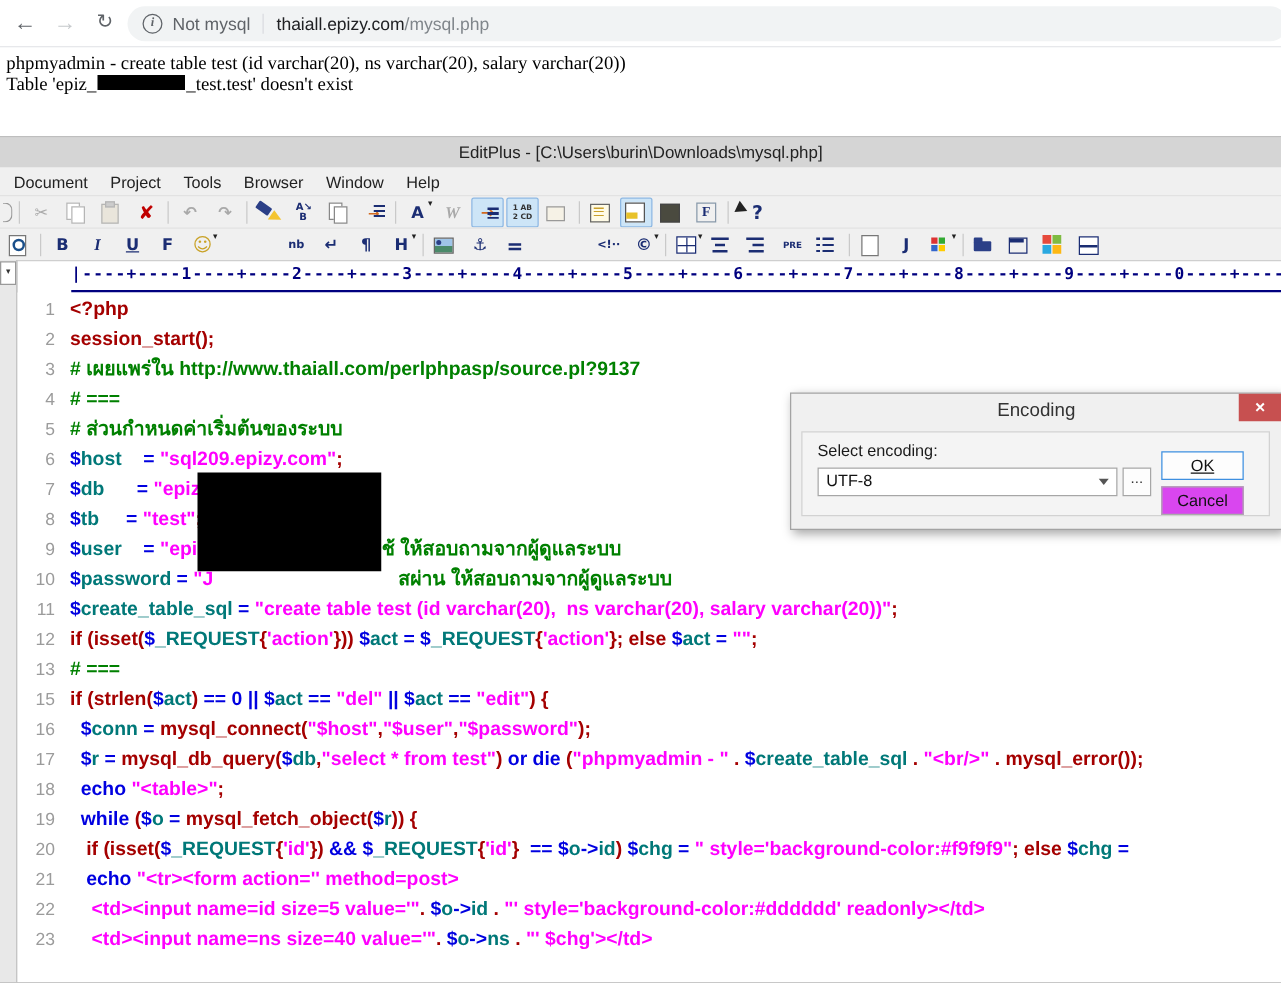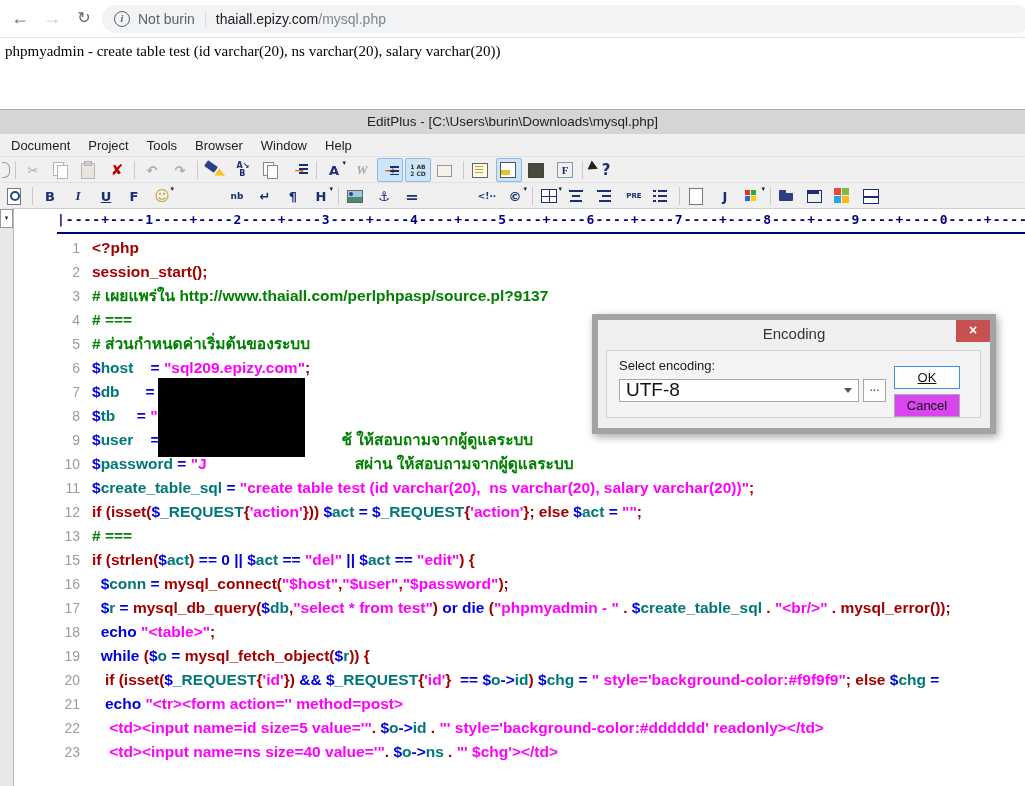--- a/index.html
+++ b/index.html
@@ -112,65 +112,66 @@
       background:linear-gradient(#1b2d73,#1b2d73) 0 50%/100% 2px no-repeat,#fff;}
   
   .rulerbar{position:absolute;top:98px;left:0;right:0;height:26px;background:#fff;border-top:1px solid #cfcfcf;overflow:hidden;}
   .ruler-text{position:absolute;left:57px;top:3px;font:bold 13px "DejaVu Sans Mono",monospace;
               letter-spacing:1px;color:#00007f;white-space:pre;}
   .rulerbar::after{content:"";position:absolute;left:57px;right:0;bottom:1px;height:2px;background:#00007f;}
   .leftstrip{position:absolute;top:98px;left:0;bottom:0;width:13px;background:#e8e8e8;border-right:1px solid #b9b9b9;}
   .minicombo{position:absolute;top:99px;left:0;width:11px;height:17px;background:#fff;border:1px solid #999;
              font-size:7px;line-height:16px;text-align:center;color:#333;}
   .codearea{position:absolute;top:124px;left:14px;right:0;bottom:0;background:#fff;overflow:hidden;padding-top:2px;}
-  .cline{height:24px;white-space:pre;font:bold 15.5px "Liberation Sans",sans-serif;line-height:24px;padding-left:36px;}
+  .cline{height:24px;white-space:pre;font:bold 15.5px "Liberation Sans",sans-serif;line-height:24px;}
   .lnum{display:inline-block;width:30px;margin-right:12px;text-align:right;color:#9b9b9b;
         font:14px "Liberation Sans",sans-serif;}
   .sp{display:inline-block;}
   .sg-p{color:#000;} .sg-k{color:#0000e0;} .sg-v{color:#007878;}
   .sg-s{color:#ff00ff;} .sg-f{color:#a40000;} .sg-c{color:#008000;}
   .redact-block{position:absolute;left:158px;top:268px;width:147px;height:79px;background:#000;z-index:40;}
   
-  .dialog{position:absolute;left:592px;top:204px;width:392px;height:108px;background:#f0f0f0;
-          border:6px solid #a3a3a3;box-shadow:2px 3px 8px rgba(0,0,0,.35);z-index:60;}
+  .dialog{position:absolute;left:632px;top:204px;width:392px;height:108px;background:#f0f0f0;
+          border:1px solid #a3a3a3;box-shadow:2px 3px 8px rgba(0,0,0,.35);z-index:60;}
   .dtitle{position:absolute;top:0;left:0;right:0;height:24px;text-align:center;font-size:15px;color:#333;line-height:27px;}
   .dclose{position:absolute;top:0;right:0;width:34px;height:22px;background:#c75050;color:#fff;
           text-align:center;line-height:21px;font-size:14px;font-weight:bold;}
   .dpanel{position:absolute;left:8px;top:30px;width:373px;height:66px;border:1px solid #d2d2d2;background:#f4f4f4;}
   .dlabel{position:absolute;left:12px;top:7px;font-size:13px;color:#1a1a1a;}
   .dcombo{position:absolute;left:12px;top:28px;width:232px;height:21px;background:#fff;border:1px solid #a6a6a6;
-          font-size:19px;line-height:20px;padding-left:6px;color:#111;box-sizing:content-box;}
+          font-size:13px;line-height:20px;padding-left:6px;color:#111;box-sizing:content-box;}
   .carrow{position:absolute;right:6px;top:8px;width:0;height:0;border:4px solid transparent;border-top:5px solid #555;}
   .dbrowse{position:absolute;left:256px;top:28px;width:21px;height:21px;border:1px solid #a6a6a6;background:#fdfdfd;
            text-align:center;line-height:15px;font-size:12px;color:#333;}
   .dok{position:absolute;left:287px;top:15px;width:66px;height:23px;background:#fdfdfd;border:1px solid #3d8fe0;
        font:13px "Liberation Sans",sans-serif;color:#111;text-decoration:underline;}
   .dcancel{position:absolute;left:287px;top:43px;width:66px;height:23px;background:#d946ef;border:1px solid #ababab;
        font:13px "Liberation Sans",sans-serif;color:#111;}
 </style>
 </head>
 <body>
 
 <div class="stage">
 
   <div class="chrome">
     <span class="nav back">←</span>
     <span class="nav fwd">→</span>
     <span class="nav rel">↻</span>
     <div class="omnibox">
       <span class="info">i</span>
-      <span class="notsec">Not burin</span>
+      <span class="notsec">Not mysql</span>
       <span class="odivider"></span>
       <span class="host">thaiall.epizy.com</span>
         <span class="path">/mysql.php</span>
     </div>
   </div>
 
   <div class="page">
     <div class="pline pl1">phpmyadmin - create table test (id varchar(20), ns varchar(20), salary varchar(20))</div>
+    <div class="pline pl2"><span>Table 'epiz_</span><span class="redact-inline"></span><span>_test.test' doesn't exist</span></div>
   </div>
 
   <div class="ep">
     <div class="titlebar">
       <span>EditPlus - [C:\Users\burin\Downloads\mysql.php]</span>
     </div>
     <div class="menubar">
         <span class="menu-item">Document</span>
         <span class="menu-item">Project</span>
         <span class="menu-item">Tools</span>

